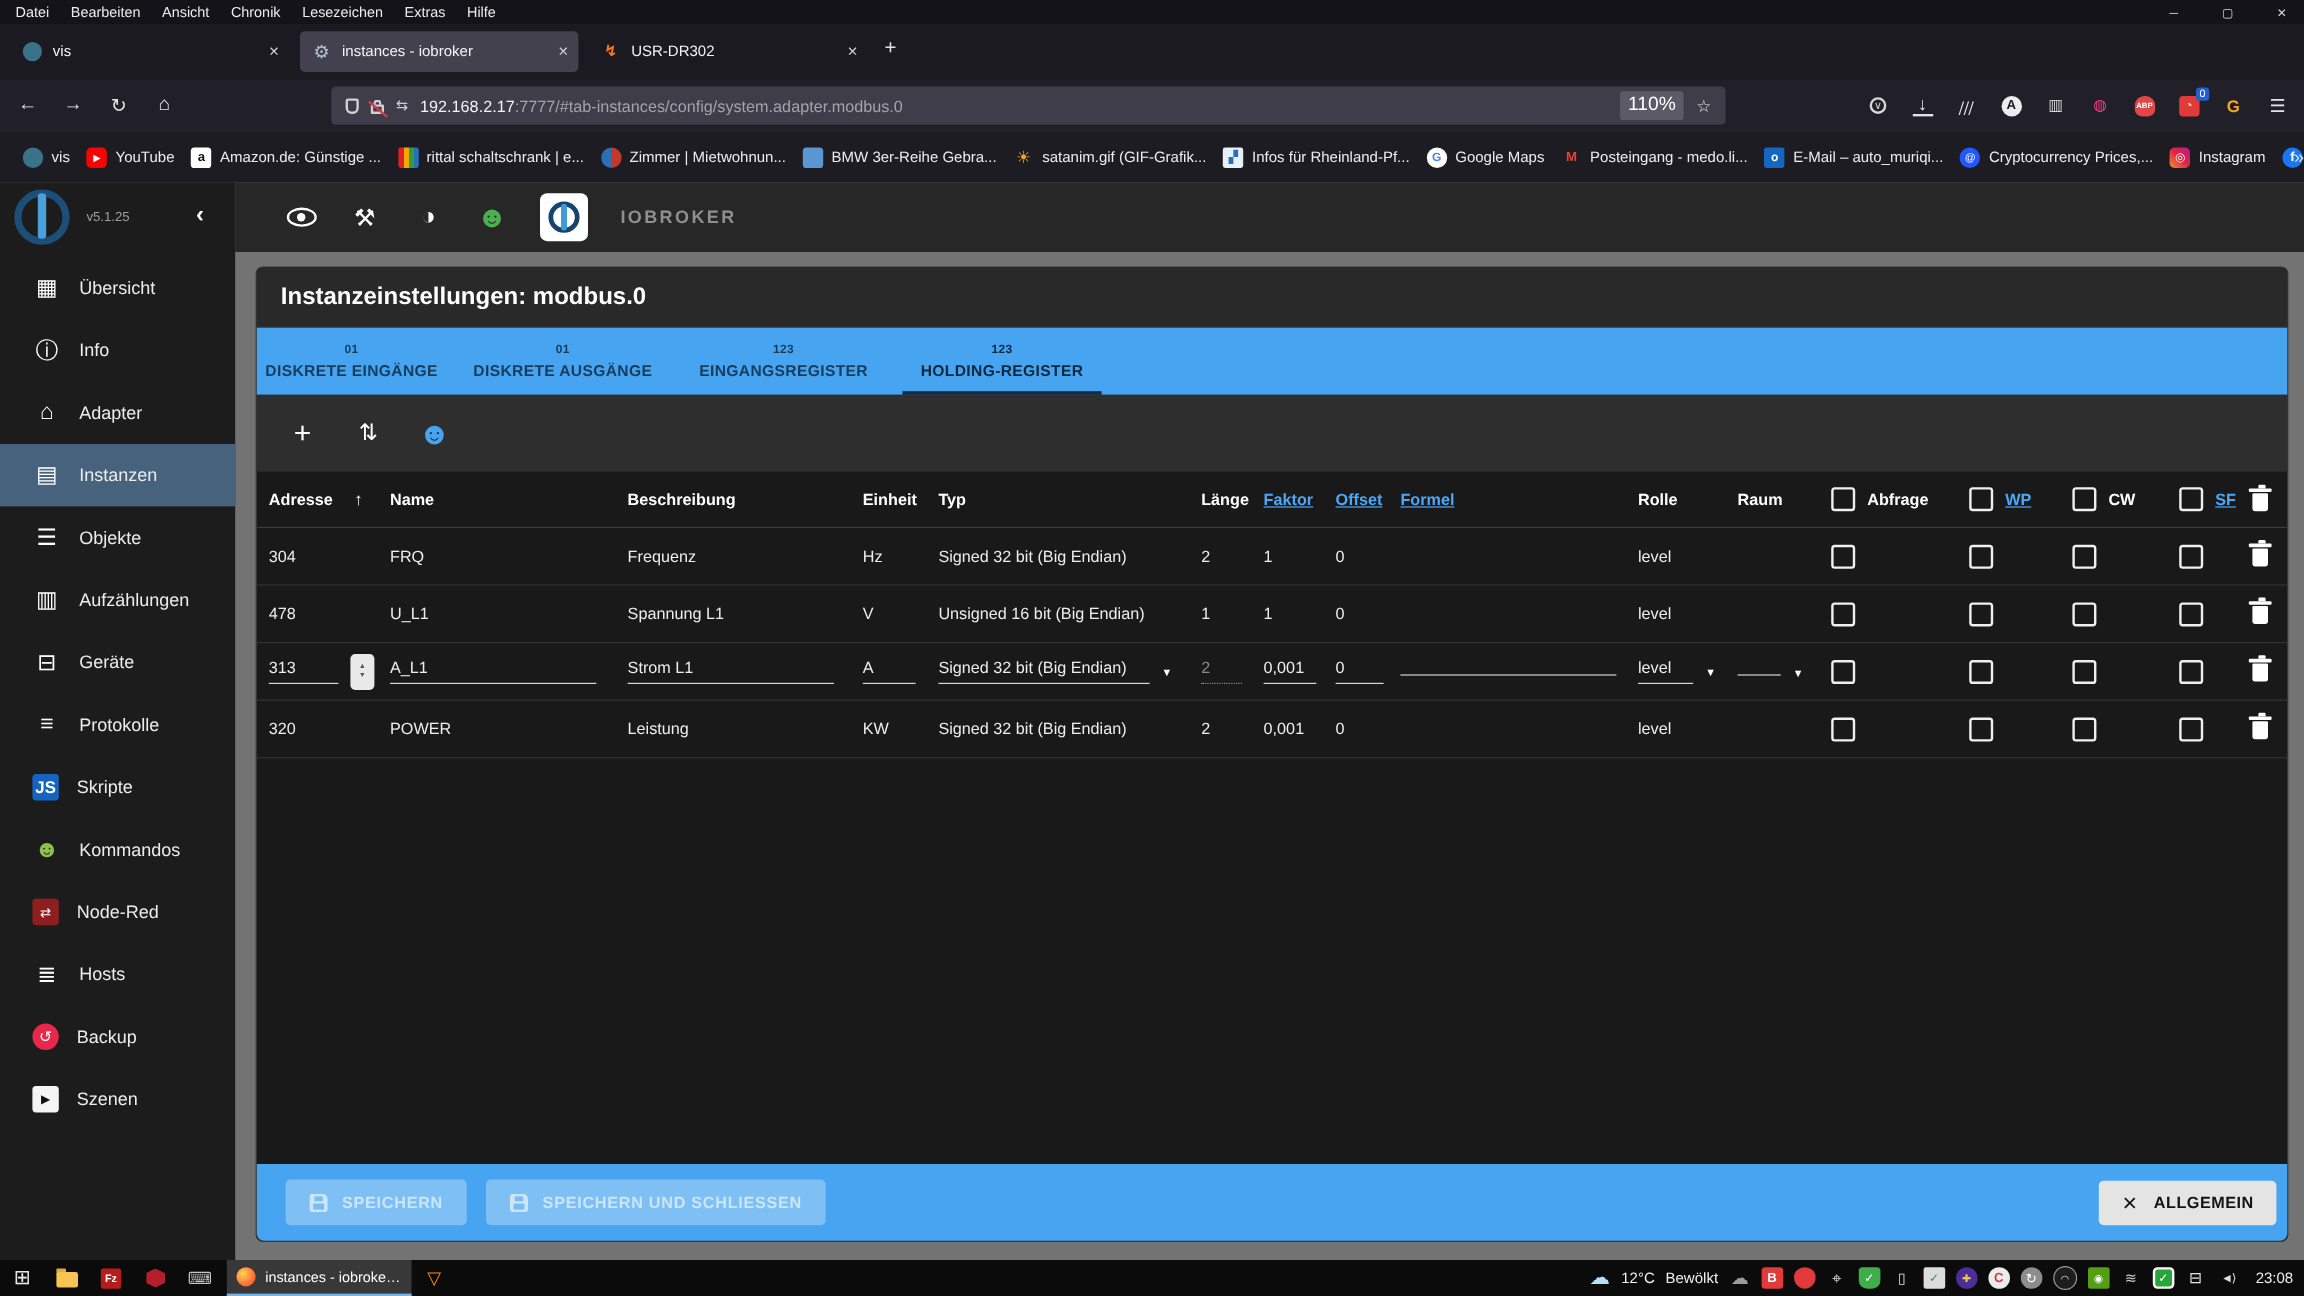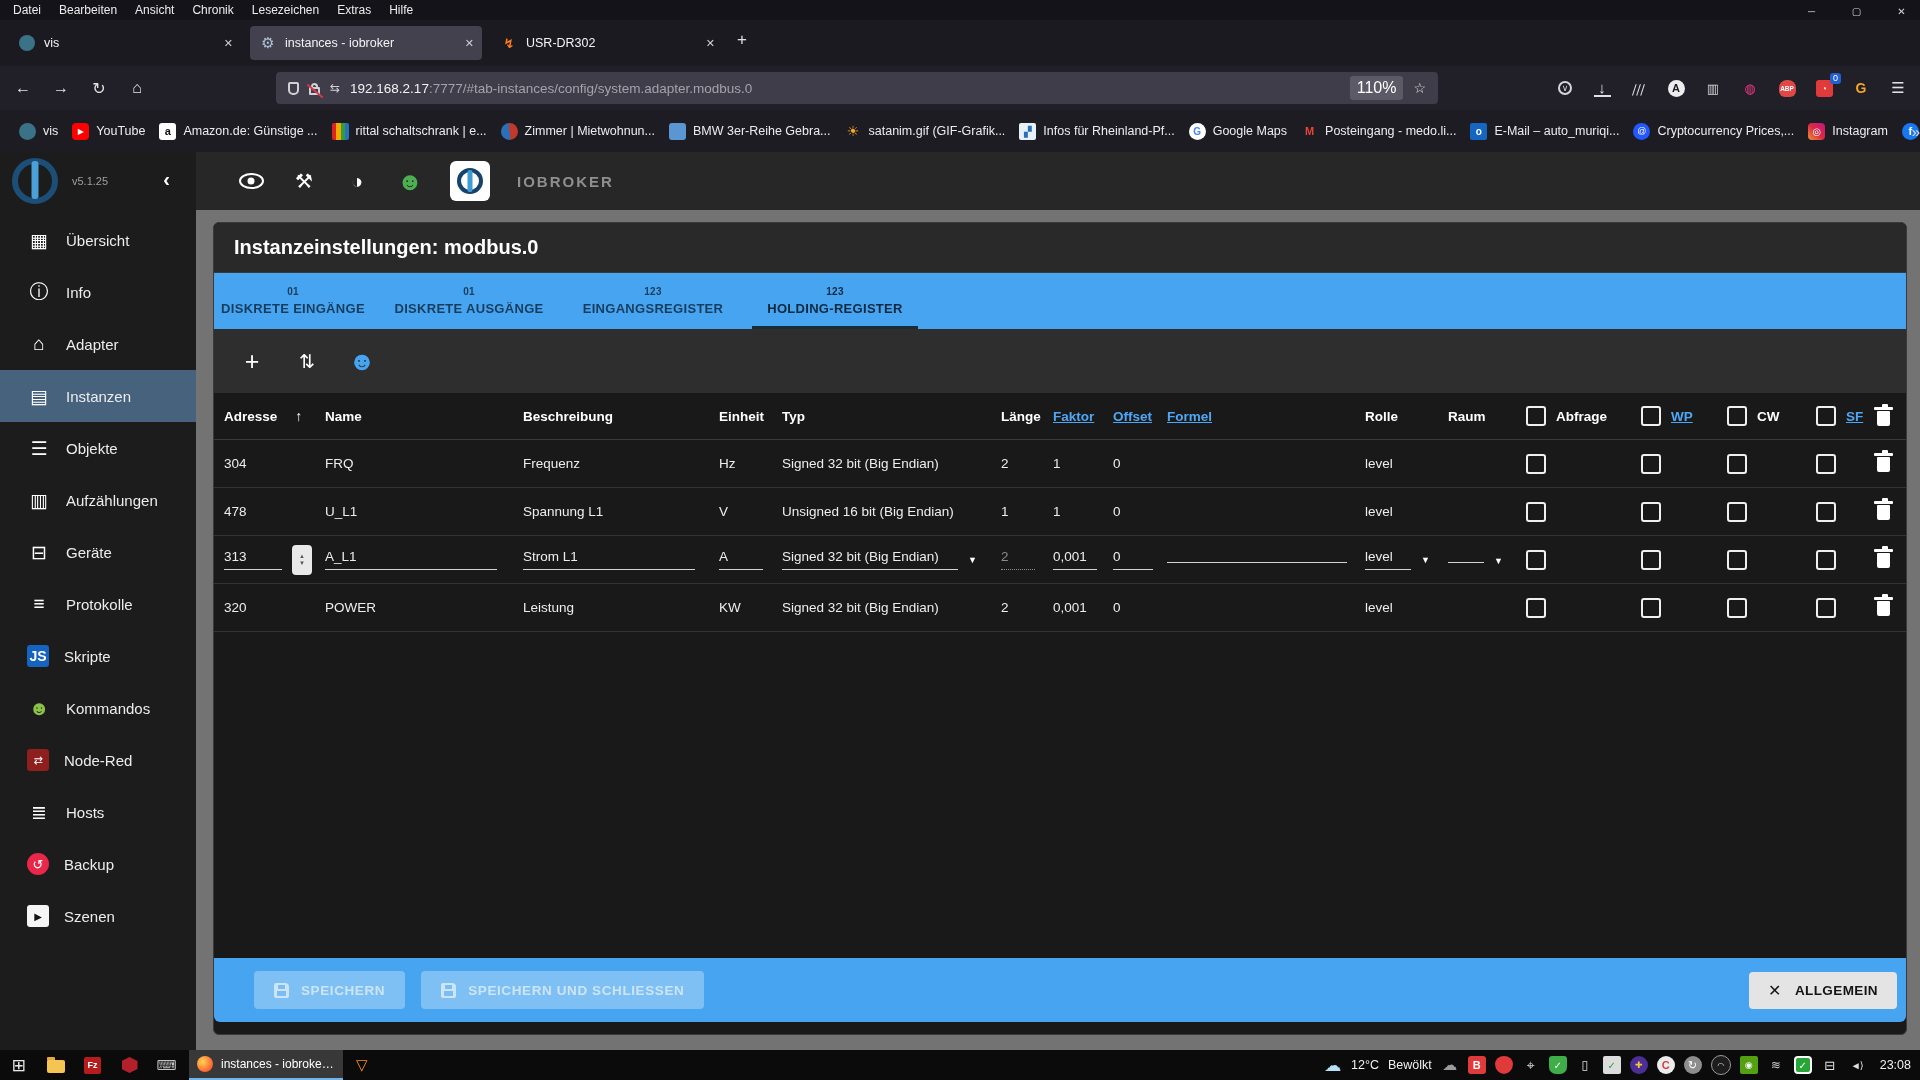--- a/index.html
+++ b/index.html
@@ -116,21 +116,21 @@
   .trow.editing .v-beschr{width:172px;}
   .trow.editing .v-einheit{width:44px;}
   .trow.editing .v-typ{width:176px;}
   .trow.editing .v-laenge{width:34px;color:#8b8b8b;border-bottom-style:dotted;border-bottom-color:#8b8b8b;}
   .trow.editing .v-faktor{width:44px;}
   .trow.editing .v-offset{width:40px;}
   .trow.editing .v-formel{width:180px;}
   .trow.editing .v-rolle{width:46px;}
   .trow.editing .v-raum{width:36px;}
 
-  #dlg-footer{position:absolute;left:0;right:0;bottom:12px;height:64px;background:#47a4f0;border-radius:0 0 6px 6px;display:flex;align-items:center;gap:16px;padding-left:40px;}
+  #dlg-footer{position:absolute;left:0;right:0;bottom:0;height:64px;background:#47a4f0;border-radius:0 0 6px 6px;display:flex;align-items:center;gap:16px;padding-left:24px;}
   .btn-dis{height:38px;border-radius:4px;background:rgba(255,255,255,.3);color:rgba(255,255,255,.6);font-weight:700;font-size:13.5px;letter-spacing:.6px;display:flex;align-items:center;gap:12px;padding:0 20px;}
   .ic-floppy{width:15px;height:15px;background:rgba(255,255,255,.6);border-radius:2px 4px 2px 2px;position:relative;flex:none;}
   .ic-floppy::before{content:"";position:absolute;top:2px;left:4px;width:7px;height:4px;background:#7cbcf3;}
   .ic-floppy::after{content:"";position:absolute;bottom:2px;left:3px;width:9px;height:5px;background:#7cbcf3;}
   #btn-close{position:absolute;right:9px;top:14px;height:37px;background:#e4e4e4;color:#141414;border-radius:4px;display:flex;align-items:center;gap:13px;padding:0 19px;font-weight:700;font-size:13.5px;letter-spacing:.4px;}
   #btn-close .x{font-size:16px;font-weight:400;}
 
   
   #taskbar{position:absolute;left:0;top:1050px;width:1920px;height:30px;background:#0b0b0b;display:flex;align-items:center;}
   .tk{width:37px;height:30px;display:flex;align-items:center;justify-content:center;flex:none;}

